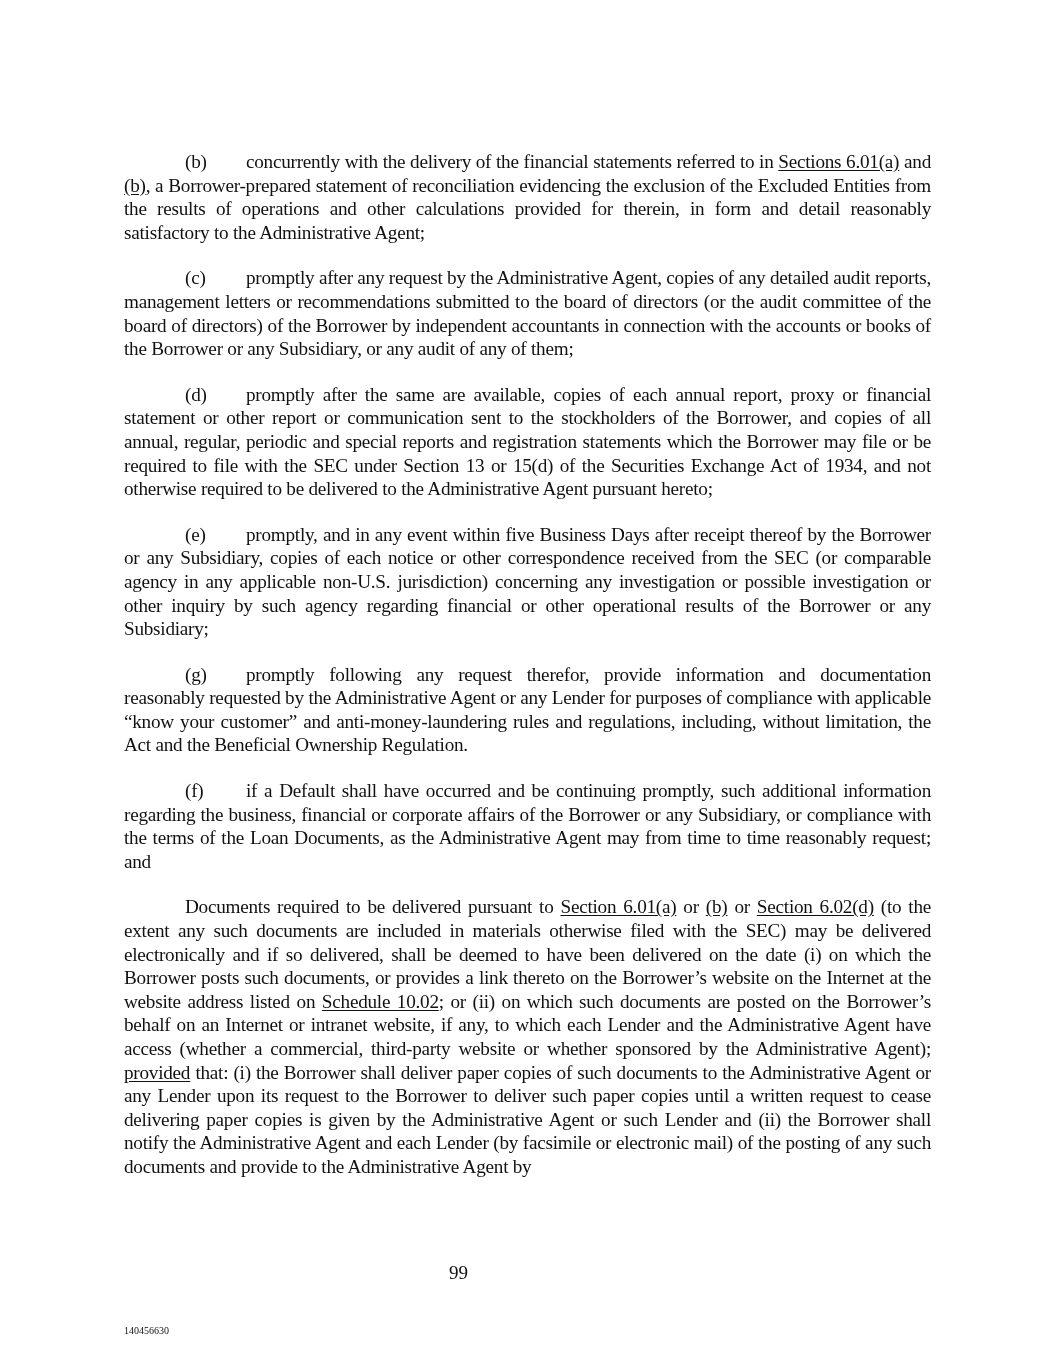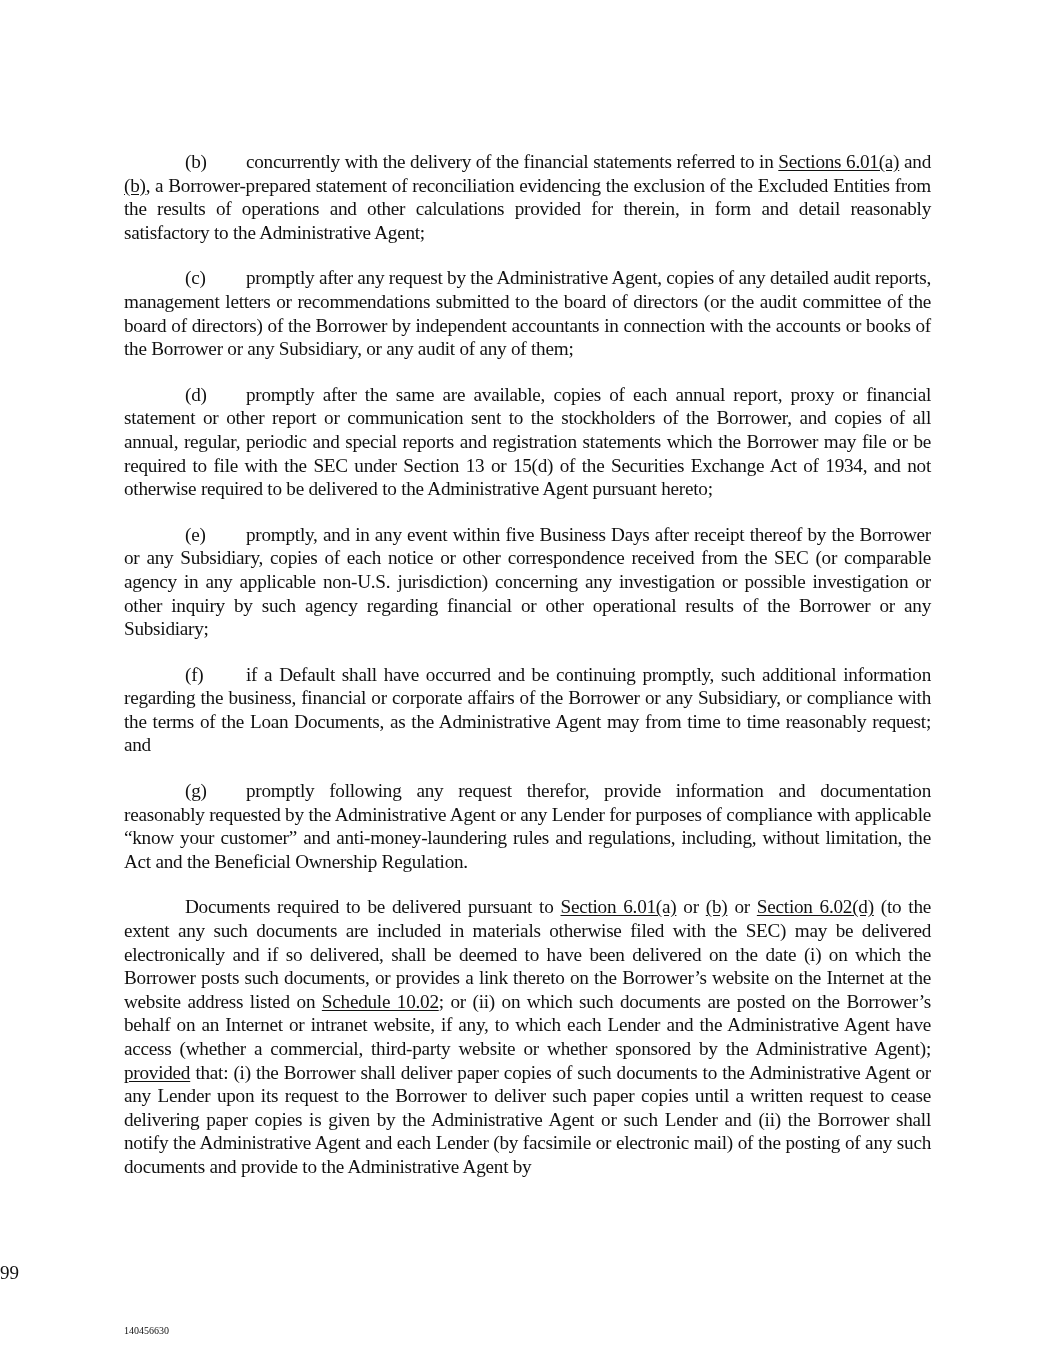--- a/index.html
+++ b/index.html
@@ -44,20 +44,21 @@
     }
     .u {
       text-decoration: underline;
       text-underline-offset: 2px;
     }
     .page-number {
       position: absolute;
       left: 0;
       width: 917px;
       top: 1262px;
+      text-align: center;
       font-size: 19px;
       line-height: 22px;
     }
     .doc-id {
       position: absolute;
       left: 124px;
       top: 1288px;
       font-size: 10px;
       line-height: 14px;
       margin-top: 36px;
@@ -69,22 +70,22 @@
 <div class="page">
 
   <p class="para"><span class="label">(b)</span><span>concurrently with the delivery of the financial statements referred to in </span><span class="u">Sections 6.01(a)</span><span> and </span><span class="u">(b)</span><span>, a Borrower-prepared statement of reconciliation evidencing the exclusion of the Excluded Entities from the results of operations and other calculations provided for therein, in form and detail reasonably satisfactory to the Administrative Agent;</span></p>
 
   <p class="para"><span class="label">(c)</span><span>promptly after any request by the Administrative Agent, copies of any detailed audit reports, management letters or recommendations submitted to the board of directors (or the audit committee of the board of directors) of the Borrower by independent accountants in connection with the accounts or books of the Borrower or any Subsidiary, or any audit of any of them;</span></p>
 
   <p class="para"><span class="label">(d)</span><span>promptly after the same are available, copies of each annual report, proxy or financial statement or other report or communication sent to the stockholders of the Borrower, and copies of all annual, regular, periodic and special reports and registration statements which the Borrower may file or be required to file with the SEC under Section 13 or 15(d) of the Securities Exchange Act of 1934, and not otherwise required to be delivered to the Administrative Agent pursuant hereto;</span></p>
 
   <p class="para"><span class="label">(e)</span><span>promptly, and in any event within five Business Days after receipt thereof by the Borrower or any Subsidiary, copies of each notice or other correspondence received from the SEC (or comparable agency in any applicable non-U.S. jurisdiction) concerning any investigation or possible investigation or other inquiry by such agency regarding financial or other operational results of the Borrower or any Subsidiary;</span></p>
 
+  <p class="para"><span class="label">(g)</span><span>promptly following any request therefor, provide information and documentation reasonably requested by the Administrative Agent or any Lender for purposes of compliance with applicable “know your customer” and anti-money-laundering rules and regulations, including, without limitation, the Act and the Beneficial Ownership Regulation.</span></p>
+
   <p class="para"><span class="label">(f)</span><span>if a Default shall have occurred and be continuing promptly, such additional information regarding the business, financial or corporate affairs of the Borrower or any Subsidiary, or compliance with the terms of the Loan Documents, as the Administrative Agent may from time to time reasonably request; and</span></p>
-
-  <p class="para"><span class="label">(g)</span><span>promptly following any request therefor, provide information and documentation reasonably requested by the Administrative Agent or any Lender for purposes of compliance with applicable “know your customer” and anti-money-laundering rules and regulations, including, without limitation, the Act and the Beneficial Ownership Regulation.</span></p>
 
   <p class="para last"><span class="indent"></span><span>Documents required to be delivered pursuant to </span><span class="u">Section 6.01(a)</span><span> or </span><span class="u">(b)</span><span> or </span><span class="u">Section 6.02(d)</span><span> (to the extent any such documents are included in materials otherwise filed with the SEC) may be delivered electronically and if so delivered, shall be deemed to have been delivered on the date (i) on which the Borrower posts such documents, or provides a link thereto on the Borrower’s website on the Internet at the website address listed on </span><span class="u">Schedule 10.02</span><span>; or (ii) on which such documents are posted on the Borrower’s behalf on an Internet or intranet website, if any, to which each Lender and the Administrative Agent have access (whether a commercial, third-party website or whether sponsored by the Administrative Agent); </span><span class="u">provided</span><span> that: (i) the Borrower shall deliver paper copies of such documents to the Administrative Agent or any Lender upon its request to the Borrower to deliver such paper copies until a written request to cease delivering paper copies is given by the Administrative Agent or such Lender and (ii) the Borrower shall notify the Administrative Agent and each Lender (by facsimile or electronic mail) of the posting of any such documents and provide to the Administrative Agent by</span></p>
 
 </div>
 
 <div class="page-number">99</div>
 <div class="doc-id">140456630</div>
 
 </body></html>

